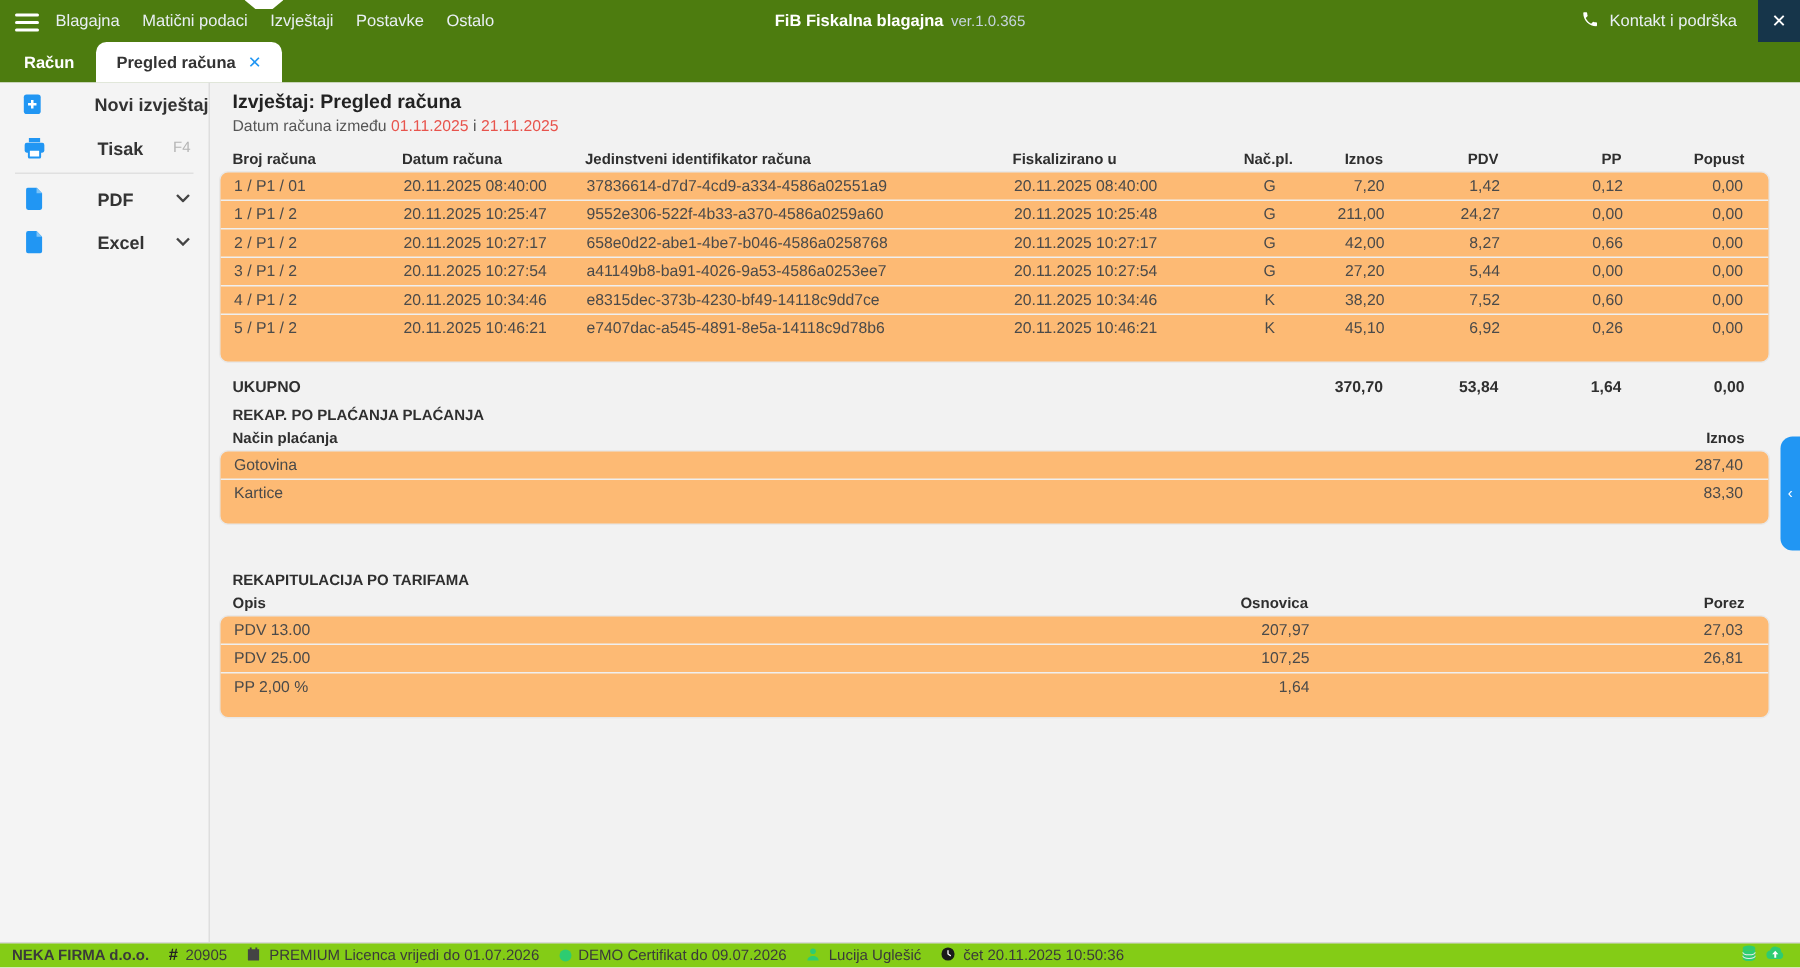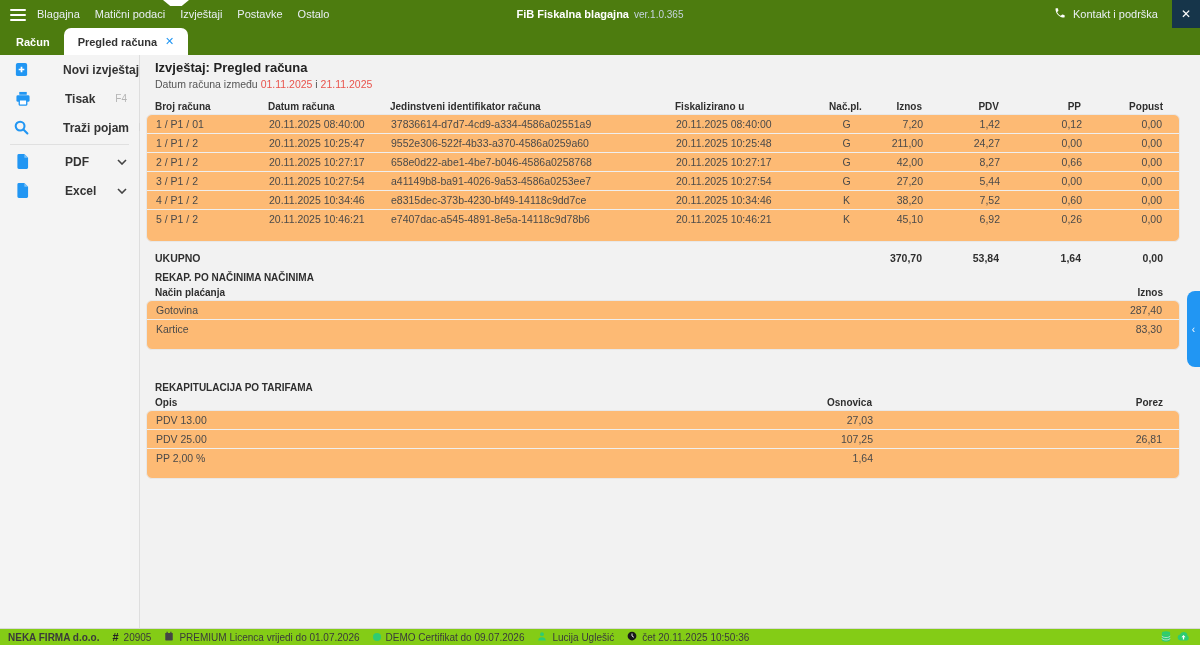--- a/index.html
+++ b/index.html
@@ -137,30 +137,20 @@
       <span class="side-icon">
         <svg width="16" height="15" viewBox="0 0 16 16">
           <path fill="#2196f3" d="M4 1h8v3H4z"></path>
           <rect x="1" y="4.5" width="14" height="7" rx="1.5" fill="#2196f3"></rect>
           <rect x="4" y="9.5" width="8" height="5.5" rx="0.5" fill="#fff" stroke="#2196f3" stroke-width="1.4"></rect>
         </svg>
       </span>
       <span class="lbl">Tisak</span>
       <span class="key">F4</span>
     </div>
-    <div class="side-item">
-      <span class="side-icon">
-        <svg width="15" height="15" viewBox="0 0 16 16">
-          <circle cx="6.5" cy="6.5" r="4.7" fill="none" stroke="#2196f3" stroke-width="2.2"></circle>
-          <path stroke="#2196f3" stroke-width="2.2" stroke-linecap="round" d="m10.3 10.3 4 4"></path>
-        </svg>
-      </span>
-      <span class="lbl">Traži pojam</span>
-      <span class="key">F3</span>
-    </div>
     <div class="side-divider"></div>
     <div class="side-item">
       <span class="side-icon">
         <svg width="13" height="15" viewBox="0 0 14 16">
           <path fill="#2196f3" d="M3 0h6l4 4v10.5A1.5 1.5 0 0 1 11.5 16h-8.5A1.5 1.5 0 0 1 1.5 14.5v-13A1.5 1.5 0 0 1 3 0z"></path>
           <path fill="#7cc3f7" d="M9 0l4 4H9z"></path>
         </svg>
       </span>
       <span class="lbl">PDF</span>
       <span class="key"><svg width="10" height="6" viewBox="0 0 10 6">
@@ -277,21 +267,21 @@
   </div>
 
   <div class="igrid totals-row">
     <div class="cell span5">UKUPNO</div>
     <div class="cell a-r">370,70</div>
     <div class="cell a-r">53,84</div>
     <div class="cell a-r">1,64</div>
     <div class="cell a-r">0,00</div>
   </div>
 
-  <div class="section-title">REKAP. PO NAČINIMA NAČINIMA</div>
+  <div class="section-title">REKAP. PO PLAĆANJA PLAĆANJA</div>
   <div class="pgrid thead" style="margin-top:3px;">
     <div>Način plaćanja</div>
     <div class="a-r">Iznos</div>
   </div>
   <div class="card">
     <div>
         <div class="pgrid trow">
           <div class="cell">Gotovina</div>
           <div class="cell a-r">287,40</div>
         </div>
@@ -306,20 +296,21 @@
   <div class="section-title gap32">REKAPITULACIJA PO TARIFAMA</div>
   <div class="tgrid thead" style="margin-top:3px;">
     <div>Opis</div>
     <div class="a-r">Osnovica</div>
     <div class="a-r">Porez</div>
   </div>
   <div class="card">
     <div>
         <div class="tgrid trow">
           <div class="cell">PDV 13.00</div>
+          <div class="cell a-r">207,97</div>
           <div class="cell a-r">27,03</div>
         </div>
         <div class="tgrid trow">
           <div class="cell">PDV 25.00</div>
           <div class="cell a-r">107,25</div>
           <div class="cell a-r">26,81</div>
         </div>
         <div class="tgrid trow">
           <div class="cell">PP 2,00 %</div>
           <div class="cell a-r">1,64</div>

